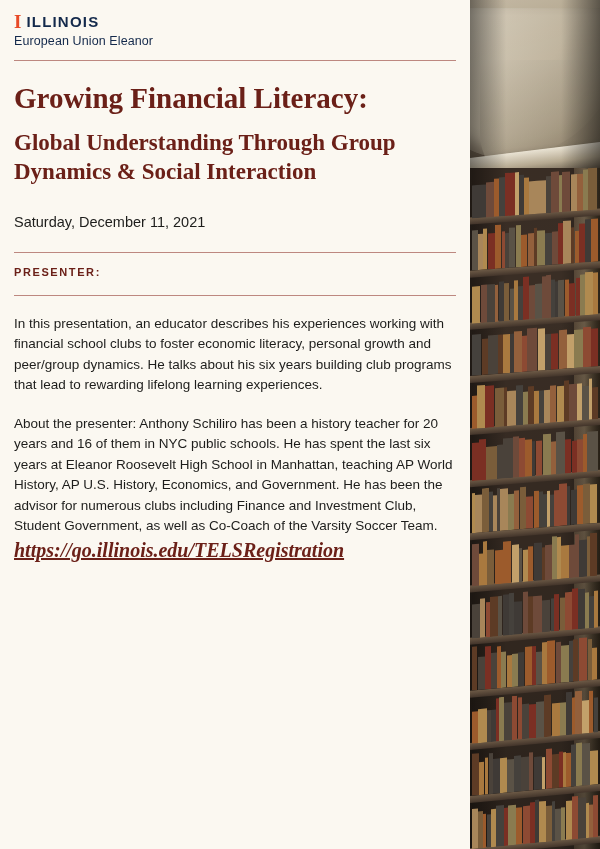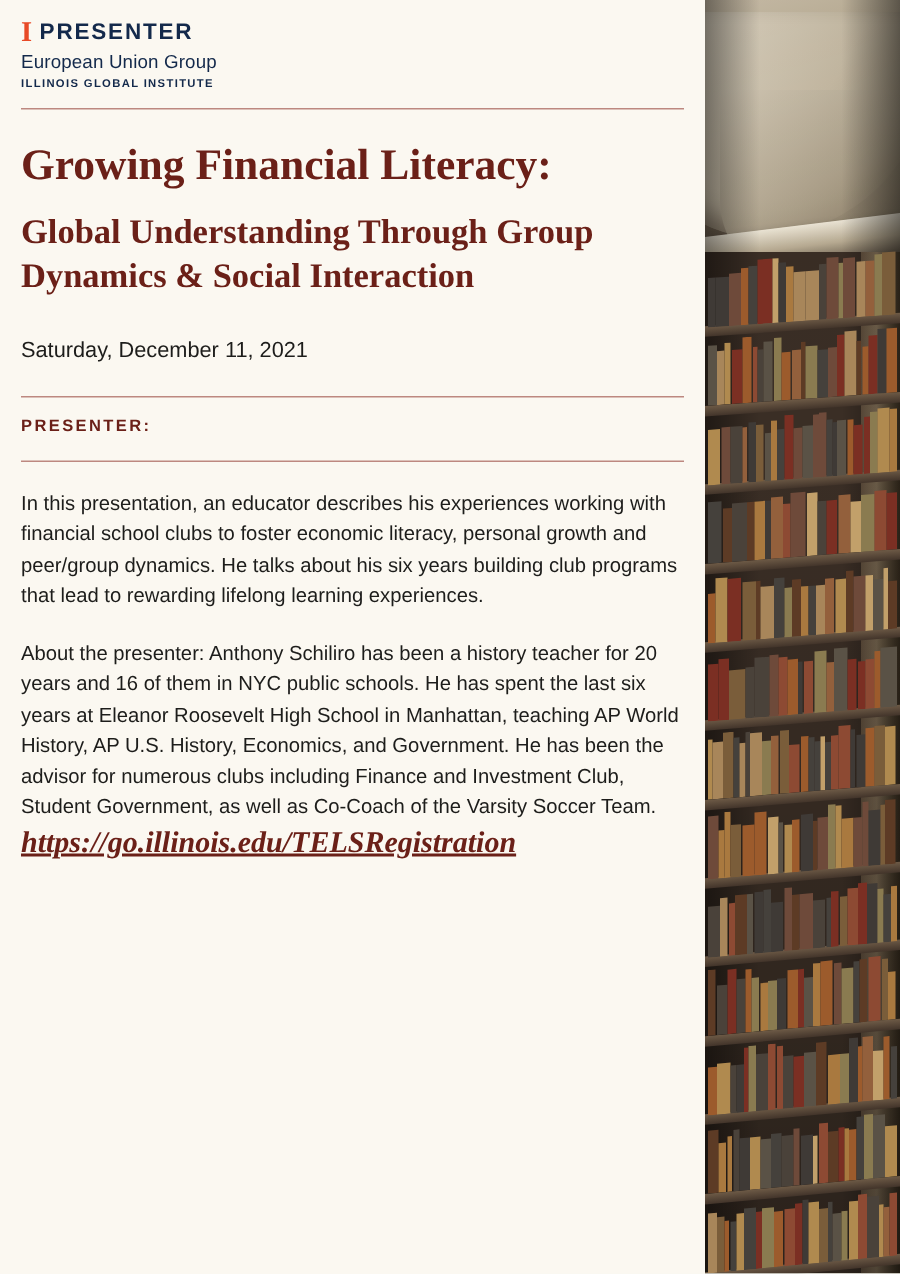--- a/index.html
+++ b/index.html
@@ -586,24 +586,23 @@
         <span style="background: rgb(147, 96, 60); height: 75.107%; flex-grow: 0.96; margin-right: 0px;"></span>
         <span style="background: rgb(141, 74, 51); height: 96.4273%; flex-grow: 1.11; margin-right: 0px;"></span>
       </div>
     </div>
 
   <div class="content">
 
     <div class="brand">
       <div class="brand-row">
         <span class="brand-mark">I</span>
-        <span class="brand-word">PRESENTER</span>
-      </div>
-      <div class="brand-unit">European Union Group</div>
-      <div class="brand-sub">ILLINOIS GLOBAL INSTITUTE</div>
+        <span class="brand-word">ILLINOIS</span>
+      </div>
+      <div class="brand-unit">European Union Eleanor</div>
     </div>
 
     <div class="rule"></div>
 
 
     <div class="title">Growing Financial Literacy:</div>
     <div class="subtitle">Global Understanding Through Group Dynamics &amp; Social Interaction</div>
 
     <div class="when">
       <div>Saturday, December 11, 2021</div>

